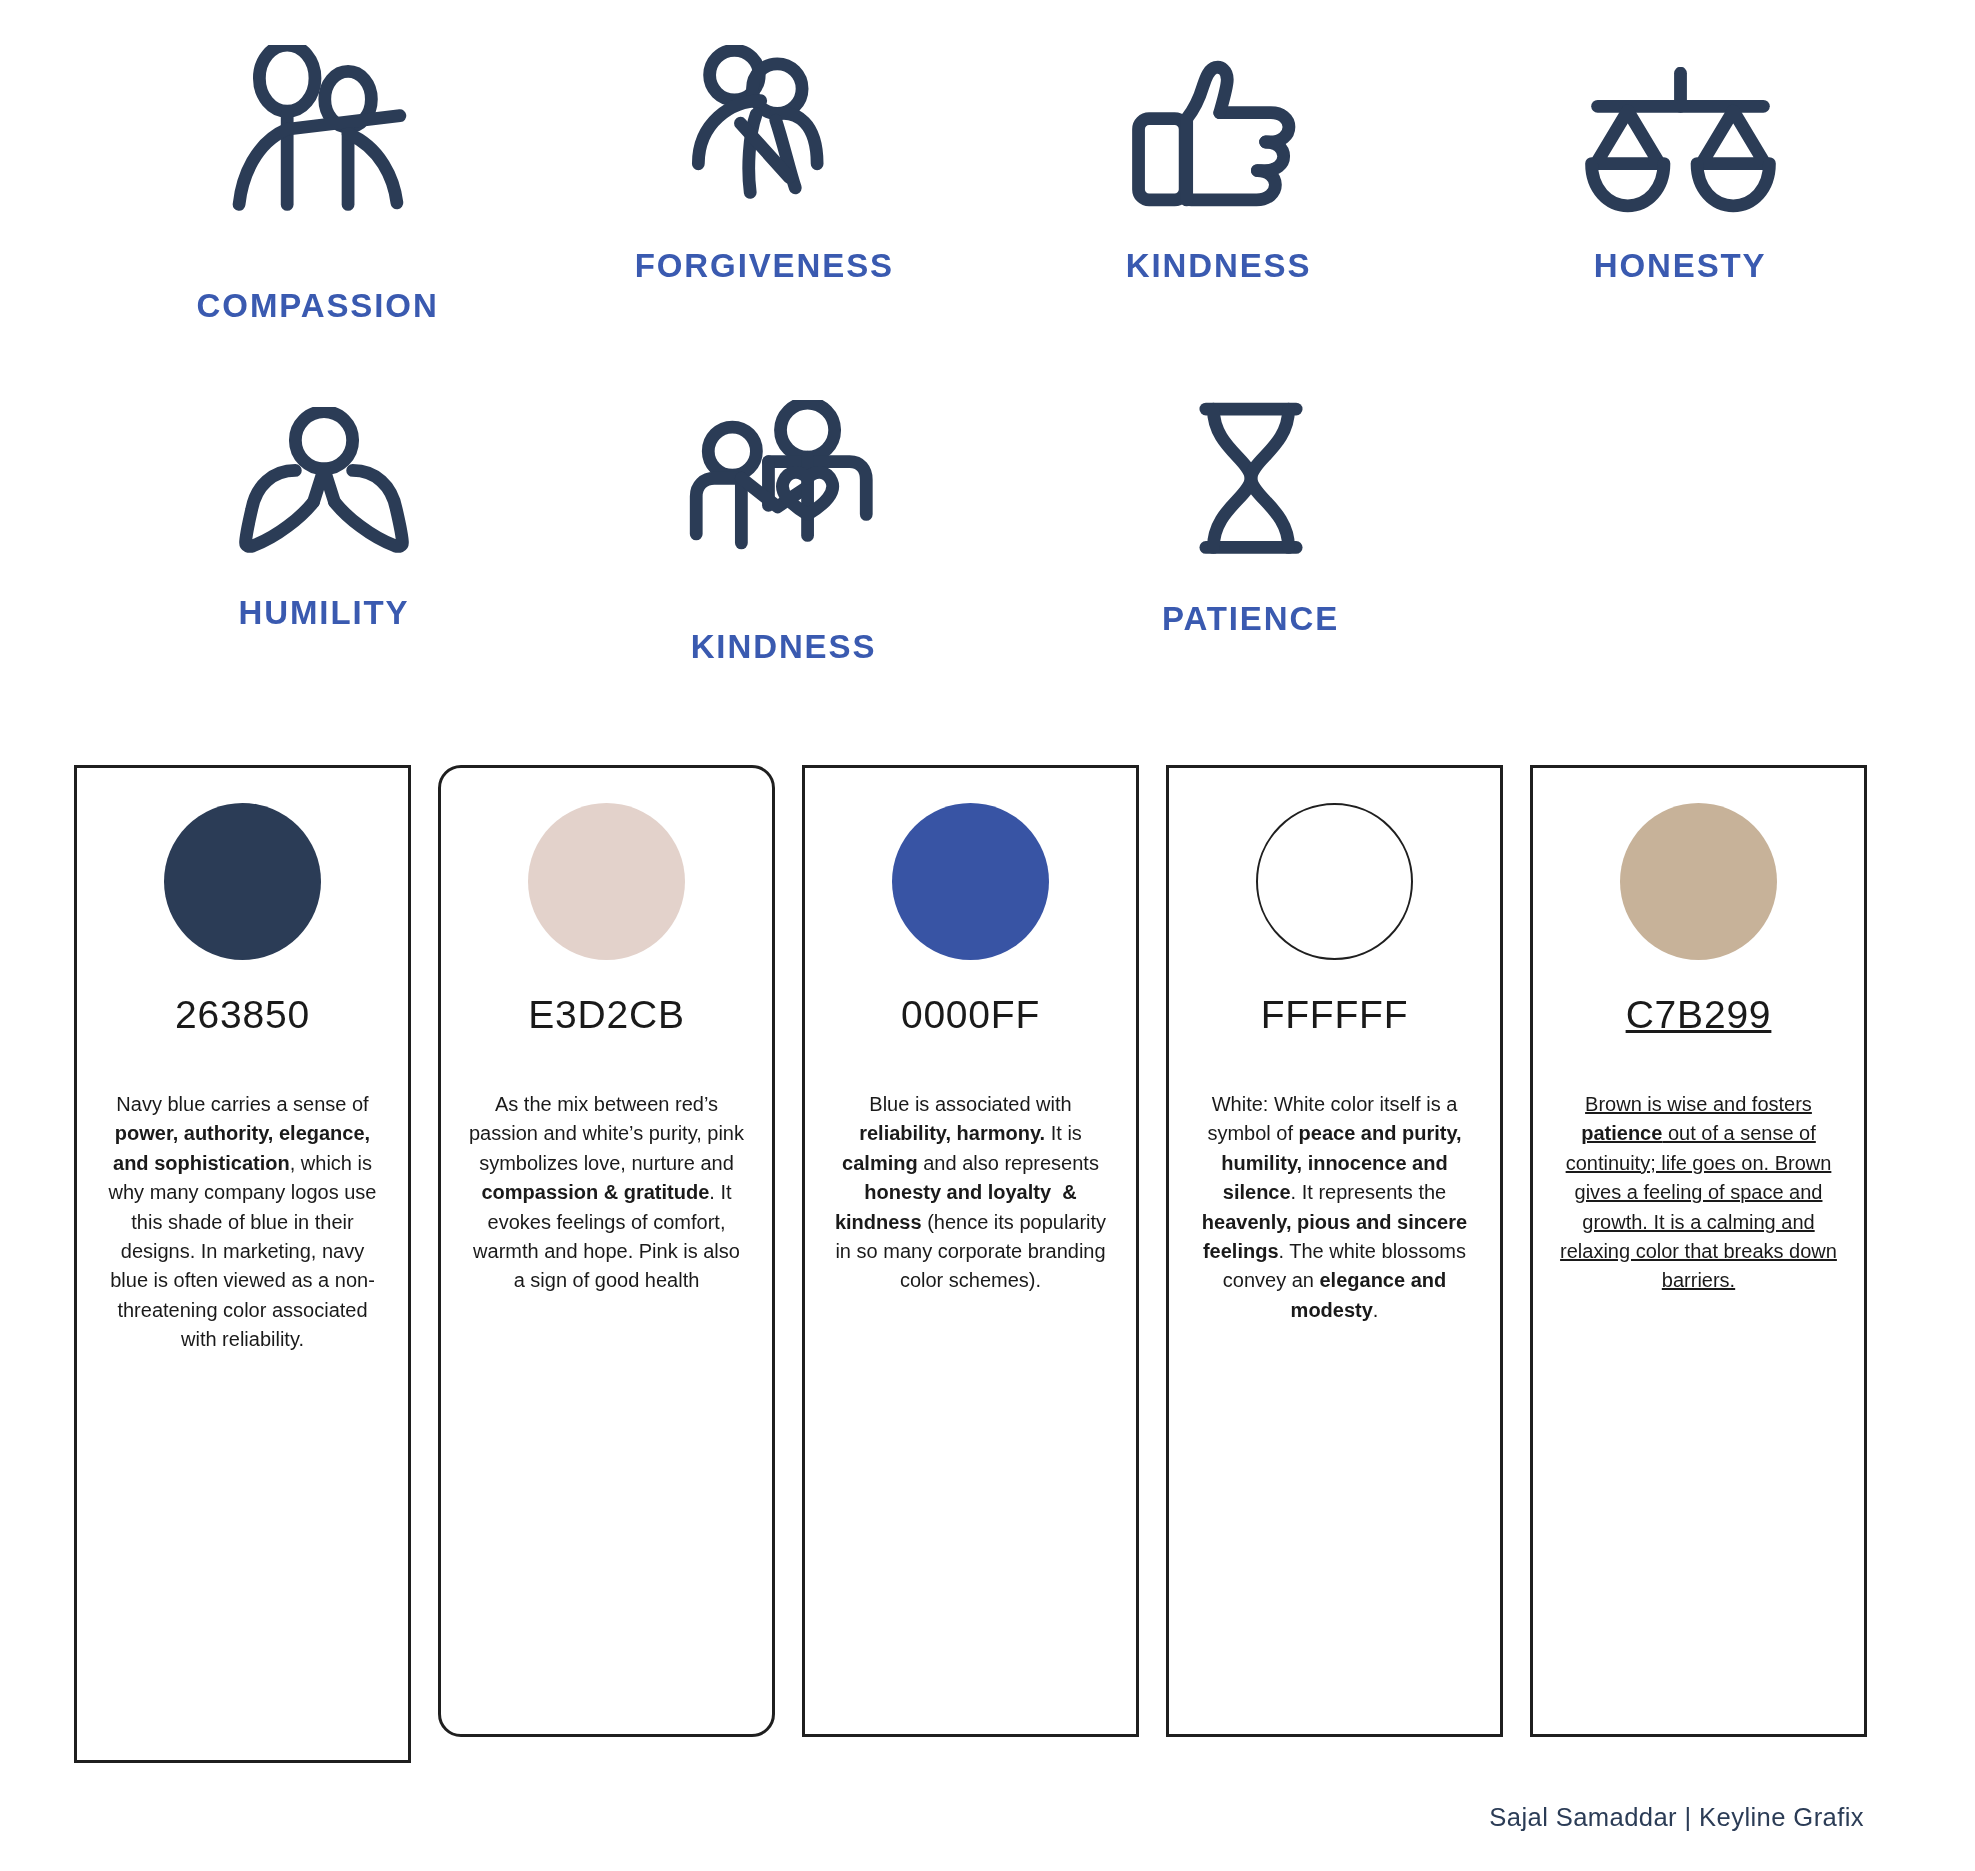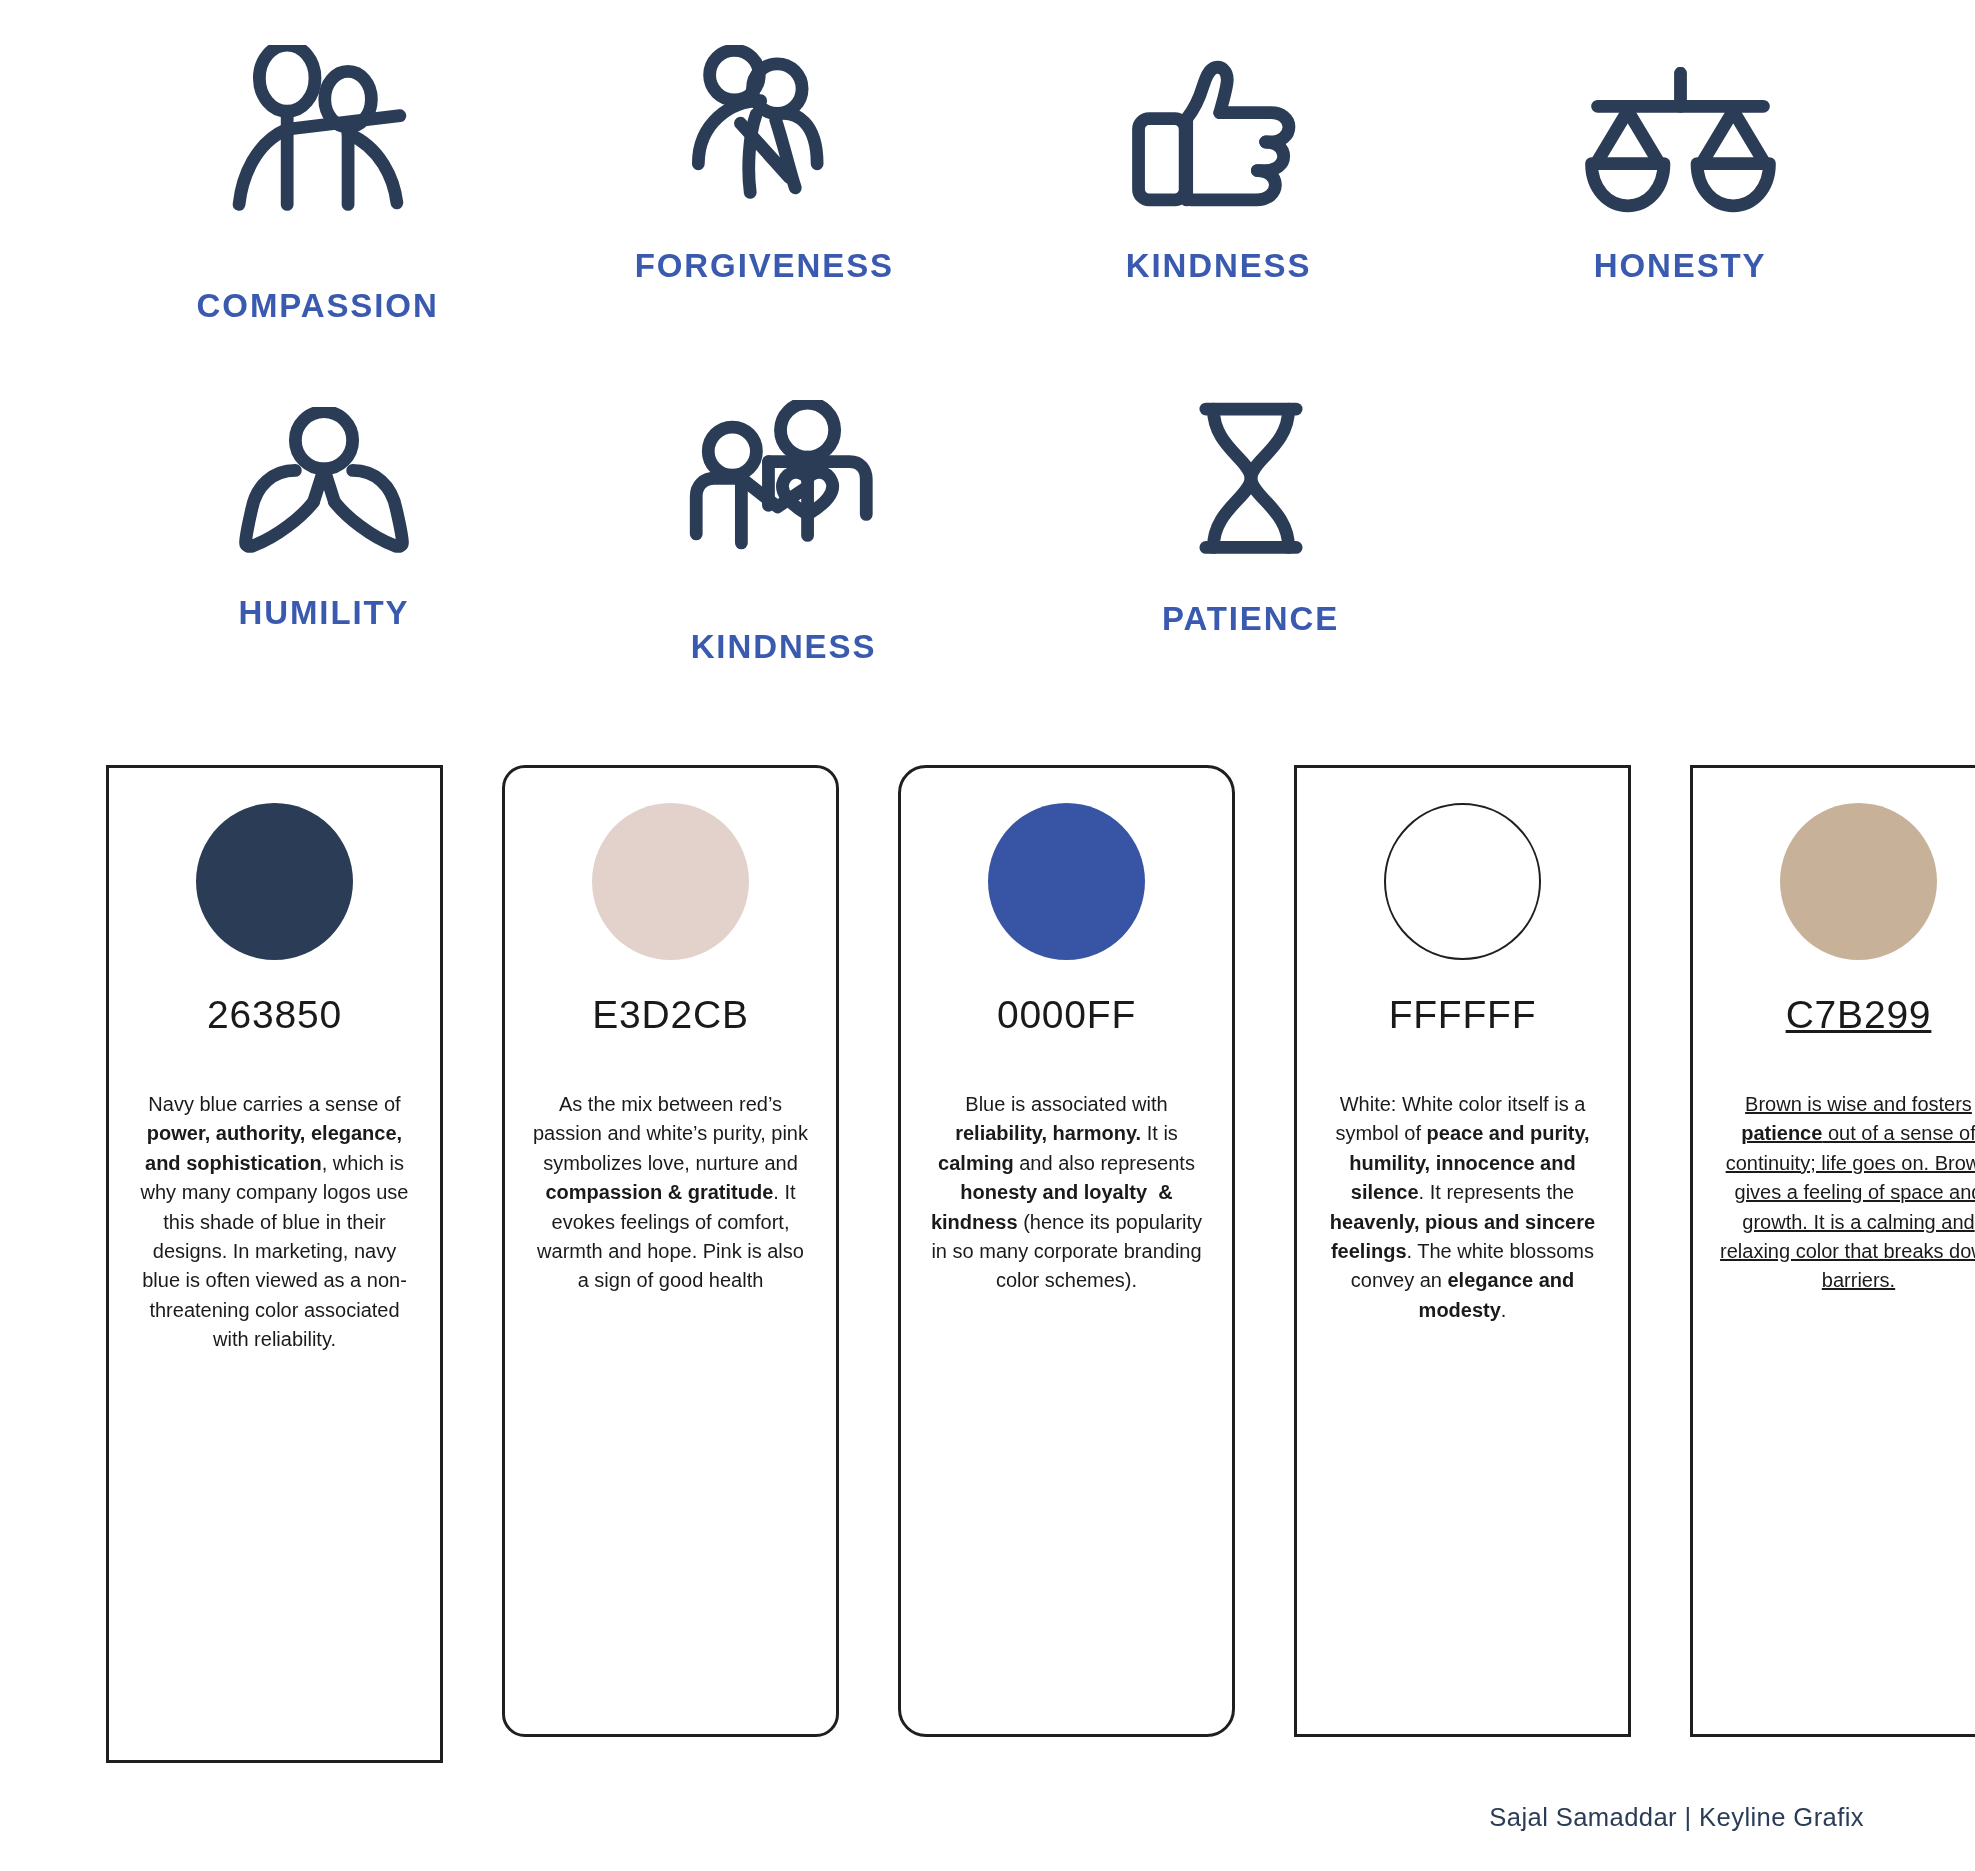--- a/index.html
+++ b/index.html
@@ -72,25 +72,24 @@
   }
   .card {
     width: 337px;
     border: 3px solid #1f1f1f;
     background: #ffffff;
     box-sizing: border-box;
     padding: 35px 27px 27px 27px;
     display: flex;
     flex-direction: column;
     align-items: center;
-    margin-left: 32px;
   }
   .card-1 { height: 998px; }
   .card-2 { height: 972px; border-radius: 23px; }
-  .card-3 { height: 972px; border-radius: 28px; }
+  .card-3 { height: 972px; }
   .card-4 { height: 972px; }
   .card-5 { height: 972px; text-decoration: underline; }
 
   .swatch {
     width: 157px;
     height: 157px;
     border-radius: 50%;
   }
   .swatch.outlined {
     border: 2.3px solid #1f1f1f;

